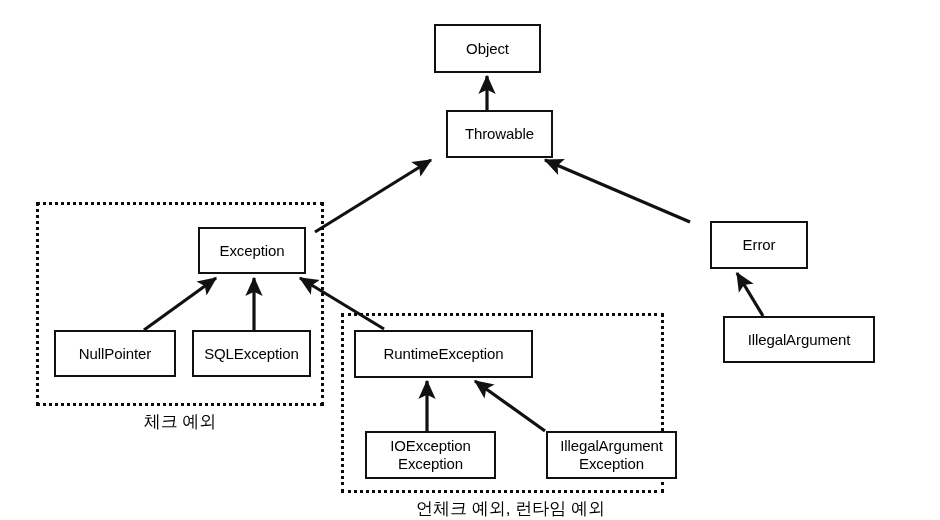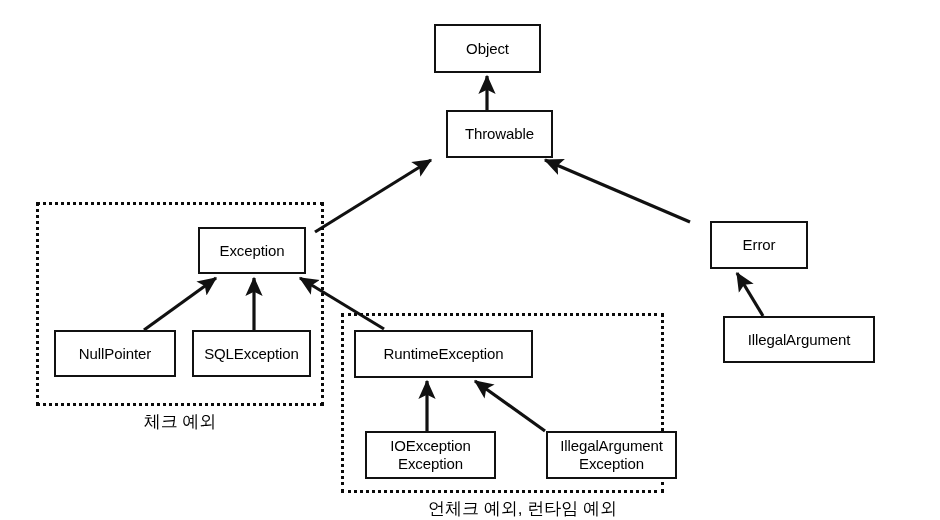--- a/index.html
+++ b/index.html
@@ -73,21 +73,21 @@
         <line x1="427" y1="431" x2="427" y2="381" stroke="#111111" stroke-width="3.2" marker-end="url(#arrowhead)"></line>
         <line x1="545" y1="431" x2="475" y2="381" stroke="#111111" stroke-width="3.2" marker-end="url(#arrowhead)"></line>
         <line x1="763" y1="316" x2="737" y2="273" stroke="#111111" stroke-width="3.2" marker-end="url(#arrowhead)"></line>
       </g>
   </svg>
 
   <div id="group-layer">
       <div class="group" style="left: 36px; top: 202px; width: 288px; height: 204px;"></div>
       <div class="group-label" style="left: 36px; top: 410px; width: 288px;">체크 예외</div>
       <div class="group" style="left: 341px; top: 313px; width: 323px; height: 180px;"></div>
-      <div class="group-label" style="left: 361px; top: 497px; width: 323px;">언체크 예외, 런타임 예외</div>
+      <div class="group-label" style="left: 349px; top: 497px; width: 323px;">언체크 예외, 런타임 예외</div>
     </div>
   <div id="node-layer">
       <div class="node" style="left: 434px; top: 24px; width: 107px; height: 49px;">Object</div>
       <div class="node" style="left: 446px; top: 110px; width: 107px; height: 48px;">Throwable</div>
       <div class="node" style="left: 198px; top: 227px; width: 108px; height: 47px;">Exception</div>
       <div class="node" style="left: 710px; top: 221px; width: 98px; height: 48px;">Error</div>
       <div class="node" style="left: 54px; top: 330px; width: 122px; height: 47px;">NullPointer</div>
       <div class="node" style="left: 192px; top: 330px; width: 119px; height: 47px;">SQLException</div>
       <div class="node" style="left: 354px; top: 330px; width: 179px; height: 48px;">RuntimeException</div>
       <div class="node" style="left: 723px; top: 316px; width: 152px; height: 47px;">IllegalArgument</div>

